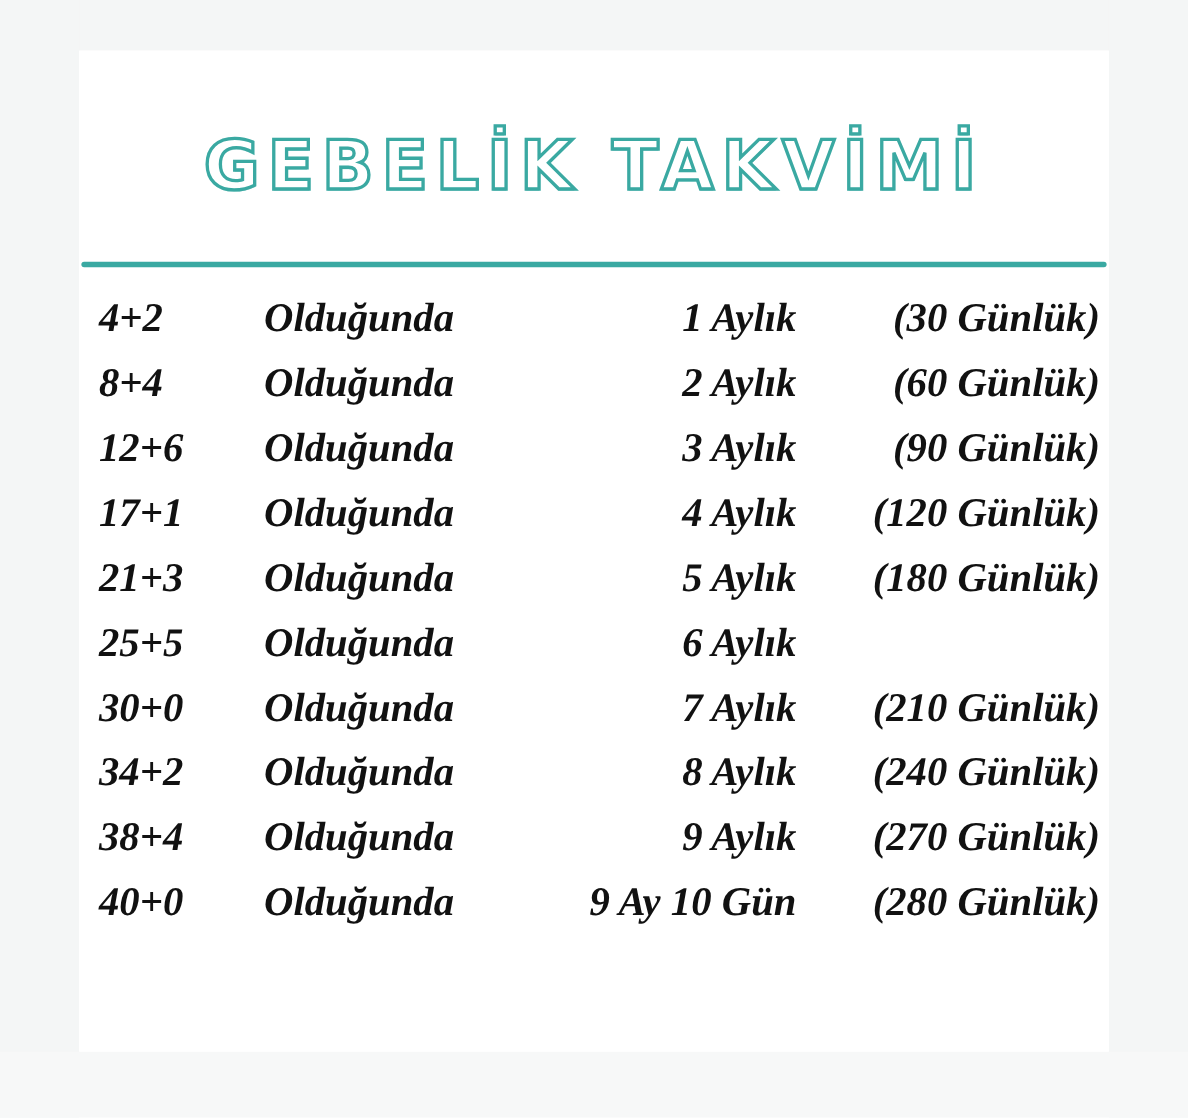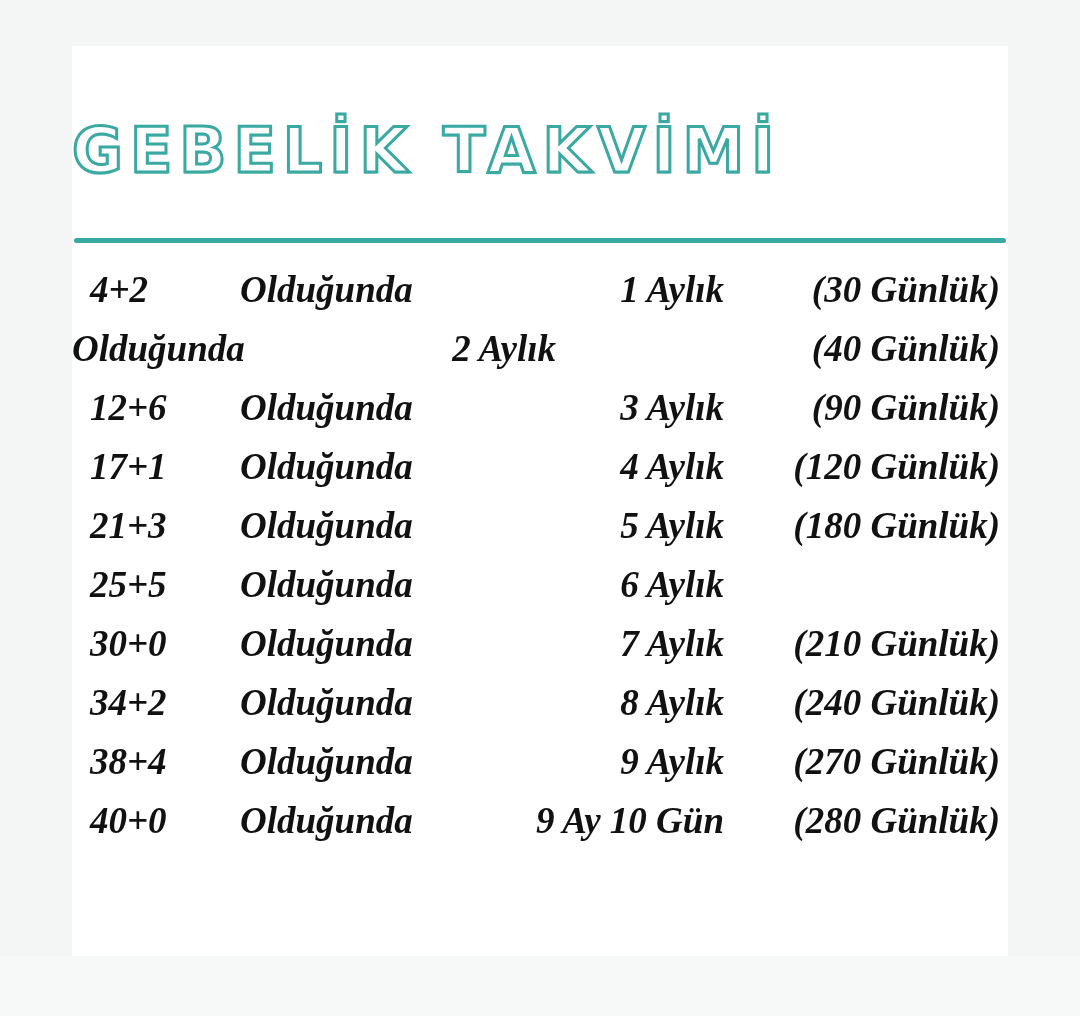--- a/index.html
+++ b/index.html
@@ -48,21 +48,21 @@
     width: 936px;
     height: 910px;
     background: #ffffff;
   }
 
   .title {
     position: absolute;
     left: 0;
     top: 68px;
     width: 936px;
-    text-align: left;
+    text-align: center;
     font-family: "DejaVu Sans", sans-serif;
     font-weight: 700;
     font-size: 62px;
     letter-spacing: 7px;
     color: #ffffff;
     -webkit-text-stroke: 3px #3aa9a2;
     text-shadow:
       0 0 1px #3aa9a2,
       0 2px 0 rgba(58,169,162,0.35);
     white-space: nowrap;
@@ -127,23 +127,24 @@
     <div class="rule"></div>
 
     <div class="table">
       <div class="row">
         <span class="c-week">4+2</span>
         <span class="c-when">Olduğunda</span>
         <span class="c-month">1 Aylık</span>
         <span class="c-days">(30 Günlük)</span>
       </div>
       <div class="row">
+        <span class="c-week">8+4</span>
         <span class="c-when">Olduğunda</span>
         <span class="c-month">2 Aylık</span>
-        <span class="c-days">(40 Günlük)</span>
+        <span class="c-days">(60 Günlük)</span>
       </div>
       <div class="row">
         <span class="c-week">12+6</span>
         <span class="c-when">Olduğunda</span>
         <span class="c-month">3 Aylık</span>
         <span class="c-days">(90 Günlük)</span>
       </div>
       <div class="row">
         <span class="c-week">17+1</span>
         <span class="c-when">Olduğunda</span>

